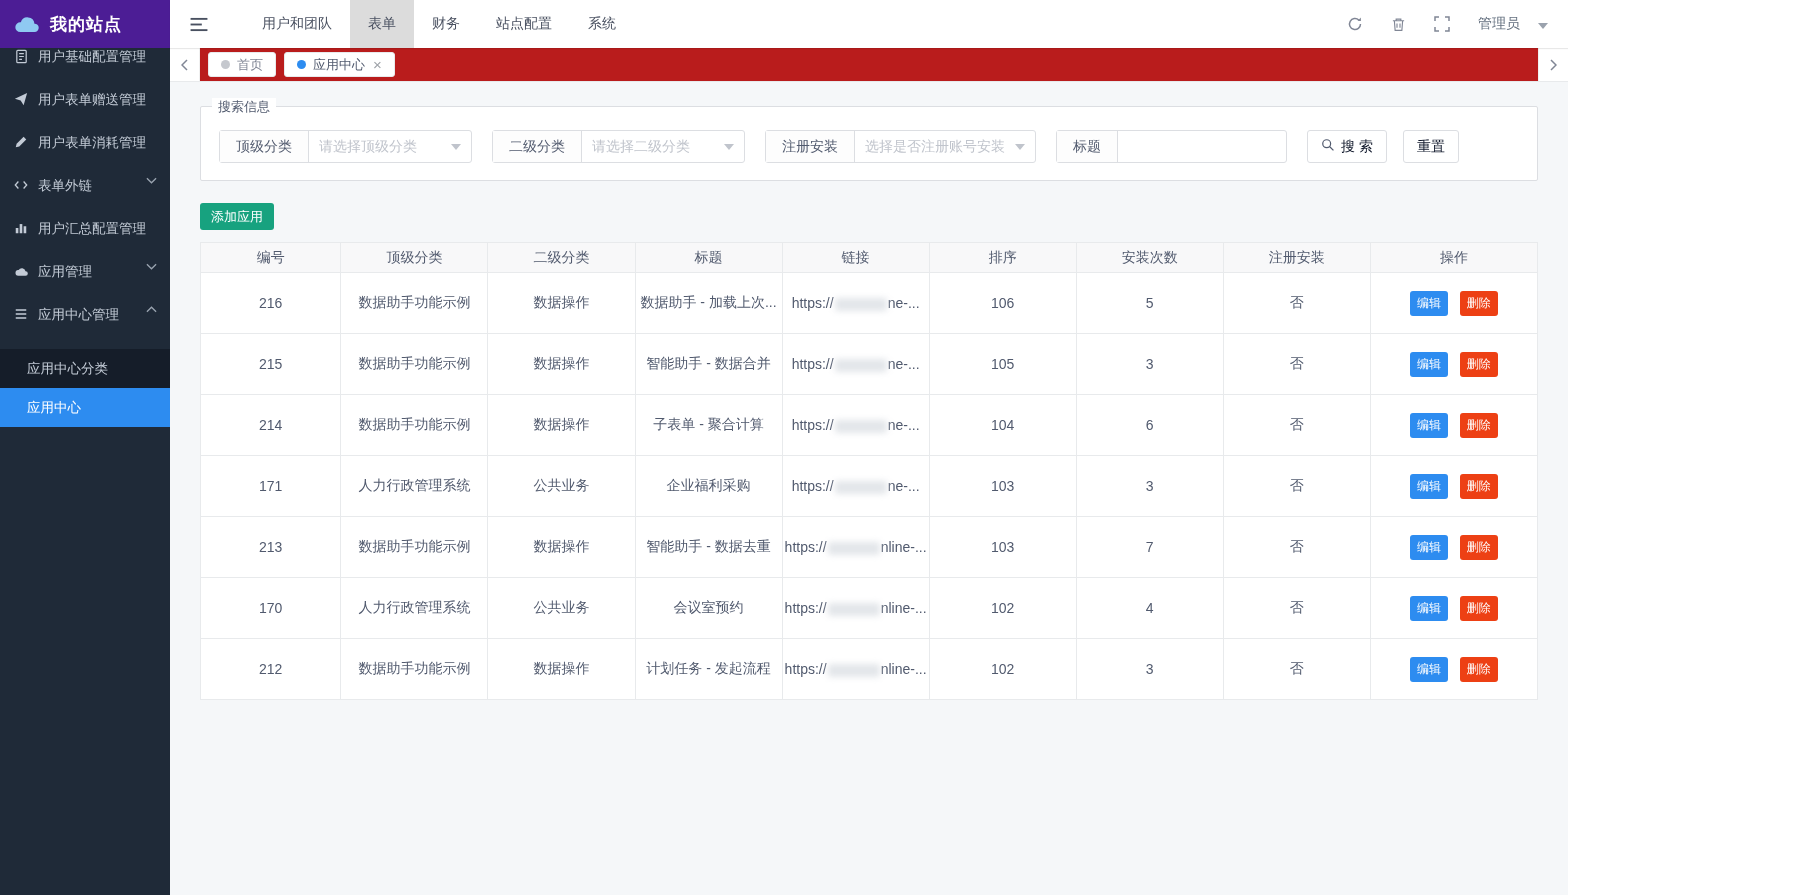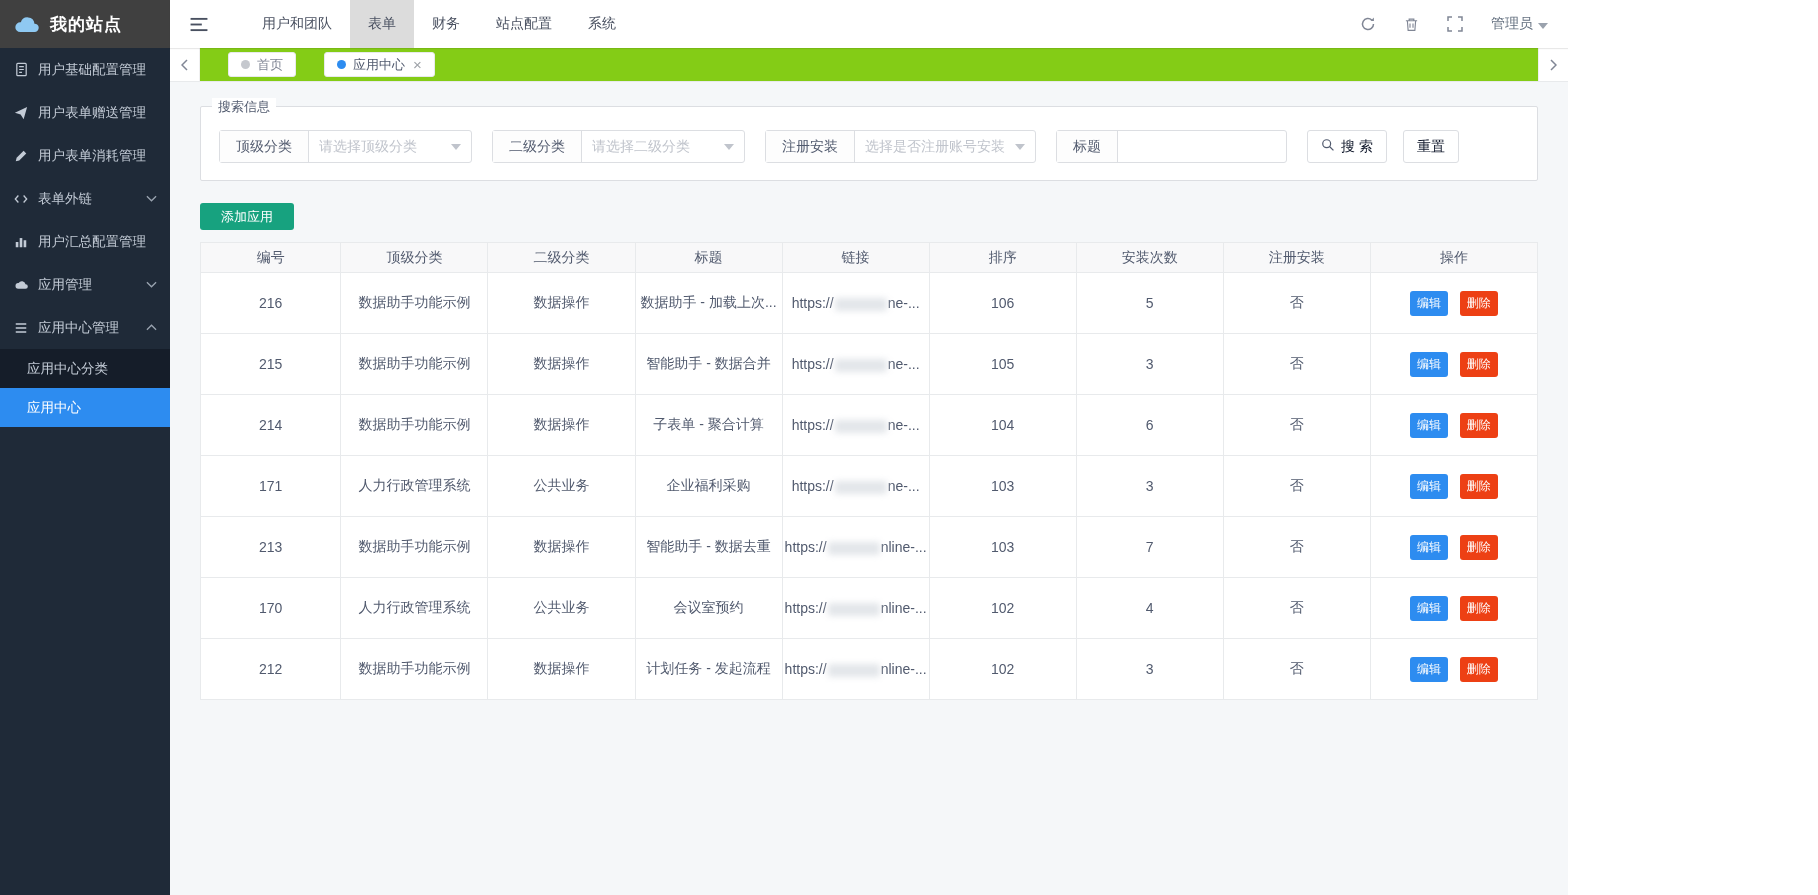--- a/index.html
+++ b/index.html
@@ -2,43 +2,43 @@
 <html><head>
 <meta charset="utf-8">
 <style>
   * { box-sizing: border-box; margin: 0; padding: 0; }
   html,body { background:#fff; }
   body { font-family:"Liberation Sans","DejaVu Sans",sans-serif; width:1818px; height:895px; overflow:hidden; }
   .app { width:1568px; height:895px; display:flex; overflow:hidden; background:#fff; }
 
   
   .sidebar { width:170px; flex-shrink:0; background:#1f2a38; color:#c3cbd6; display:flex; flex-direction:column; }
-  .logo { height:48px; background:#404040; display:flex; align-items:center; gap:8px; padding-left:12px; }
+  .logo { height:48px; background:#4c1d95; display:flex; align-items:center; gap:8px; padding-left:12px; }
   .site-name { color:#fff; font-size:17px; font-weight:bold; letter-spacing:1px; white-space:nowrap; }
-  .side-item { height:43px; display:flex; align-items:center; gap:9px; padding:0 13px; font-size:13.5px; cursor:pointer; white-space:nowrap; }
+  .side-item { height:43px; display:flex; align-items:flex-start; gap:9px; padding:0 13px; font-size:13.5px; cursor:pointer; white-space:nowrap; }
   .s-icon { width:16px; height:16px; display:inline-flex; align-items:center; justify-content:center; flex-shrink:0; }
   .chev { margin-left:auto; display:inline-flex; color:#9aa4b0; }
   .chev.up svg { transform:rotate(180deg); }
   .sub-item { height:39px; display:flex; align-items:center; padding-left:27px; background:#151d29; font-size:13.5px; cursor:pointer; white-space:nowrap; }
   .sub-item.active { background:#2d8cf0; color:#fff; }
 
   
   .main { flex:1; min-width:0; display:flex; flex-direction:column; }
 
   
   .topnav { height:48px; background:#fff; display:flex; align-items:center; padding-left:20px; padding-right:20px; box-shadow:0 1px 1px rgba(0,0,0,.09); position:relative; z-index:2; }
   .collapse-btn { margin-right:36px; display:inline-flex; align-items:center; color:#495060; cursor:pointer; }
   .nav-item { height:48px; display:flex; align-items:center; padding:0 18px; font-size:14px; color:#495060; cursor:pointer; }
   .nav-item.active { background:#dcdcdc; }
   .topnav-right { margin-left:auto; display:flex; align-items:center; gap:28px; color:#808695; }
   .tn-icon { display:inline-flex; cursor:pointer; color:#808695; }
-  .admin { display:flex; align-items:center; gap:5px; font-size:14px; color:#657180; cursor:pointer; }
-
-  
-  .tabbar { height:34px; background:#84cc16; border-bottom:1px solid #e8eaec; display:flex; align-items:center; position:relative; z-index:1;gap:20px; }
+  .admin { display:flex; align-items:center; gap:18px; font-size:14px; color:#657180; cursor:pointer; }
+
+  
+  .tabbar { height:34px; background:#b91c1c; border-bottom:1px solid #e8eaec; display:flex; align-items:center; position:relative; z-index:1; }
   .tab-arrow { width:30px; align-self:stretch; display:flex; align-items:center; justify-content:center; color:#808695; cursor:pointer; background:#fff; }
   .tab-arrow.left { border-right:1px solid #f0f0f0; }
   .tab-arrow.right { margin-left:auto; border-left:1px solid #f0f0f0; }
   .tab { display:inline-flex; align-items:center; gap:7px; height:25px; padding:0 12px; margin-left:8px; border:1px solid #e8eaec; border-radius:3px; background:#fff; font-size:13px; color:#808695; cursor:pointer; white-space:nowrap; }
   .tab.active { color:#515a6e; }
   .dot { width:9px; height:9px; border-radius:50%; background:#c5c8ce; flex-shrink:0; }
   .tab.active .dot { background:#2d8cf0; }
   .tab-close { font-size:15px; color:#9ea2a8; line-height:1; margin-left:1px; }
 
   
@@ -50,21 +50,21 @@
   .filters { display:flex; align-items:center; gap:20px; }
   .filter-group { display:inline-flex; align-items:stretch; height:33px; border:1px solid #dcdee2; border-radius:3px; background:#fff; }
   .filter-label { display:flex; align-items:center; padding:0 16px; font-size:14px; color:#515a6e; border-right:1px solid #dcdee2; white-space:nowrap; background:#fdfdfd; }
   .filter-select { display:flex; align-items:center; gap:10px; min-width:162px; padding:0 10px; font-size:14px; color:#c0c4cc; cursor:pointer; white-space:nowrap; }
   .filter-select .caret { margin-left:auto; display:inline-flex; }
   .filter-input { width:168px; border:none; outline:none; font-size:14px; padding:0 10px; color:#515a6e; background:transparent; }
   .btn { height:33px; padding:0 13px; border:1px solid #dcdee2; border-radius:3px; background:#fff; font-size:14px; color:#0f172a; display:inline-flex; align-items:center; gap:6px; cursor:pointer; }
   .btn.reset { margin-left:-4px; }
 
   
-  .add-btn { margin:22px 0 12px; height:27px; padding:0 21px; background:#17a27f; color:#fff; border:none; border-radius:3px; font-size:13px; cursor:pointer; }
+  .add-btn { margin:22px 0 12px; height:27px; padding:0 11px; background:#17a27f; color:#fff; border:none; border-radius:3px; font-size:13px; cursor:pointer; }
 
   
   table.data { width:100%; border-collapse:collapse; background:#fff; font-size:14px; color:#515a6e; table-layout:fixed; }
   .data th { background:#f8f8f9; height:30px; font-weight:normal; border:1px solid #e8eaec; text-align:center; }
   .data td { border:1px solid #e8eaec; height:61px; text-align:center; background:#fff; white-space:nowrap; overflow:hidden; }
   .blur-chip { display:inline-block; width:52px; height:13px; background:#e3e6ea; border-radius:2px; filter:blur(3px); vertical-align:middle; margin:0 1px; }
   .mini-btn { border:none; color:#fff; font-size:12px; padding:4px 7px; border-radius:3px; margin:0 4px; cursor:pointer; }
   .mini-btn.edit { background:#2d8cf0; }
   .mini-btn.del { background:#ed4014; }
 </style>

